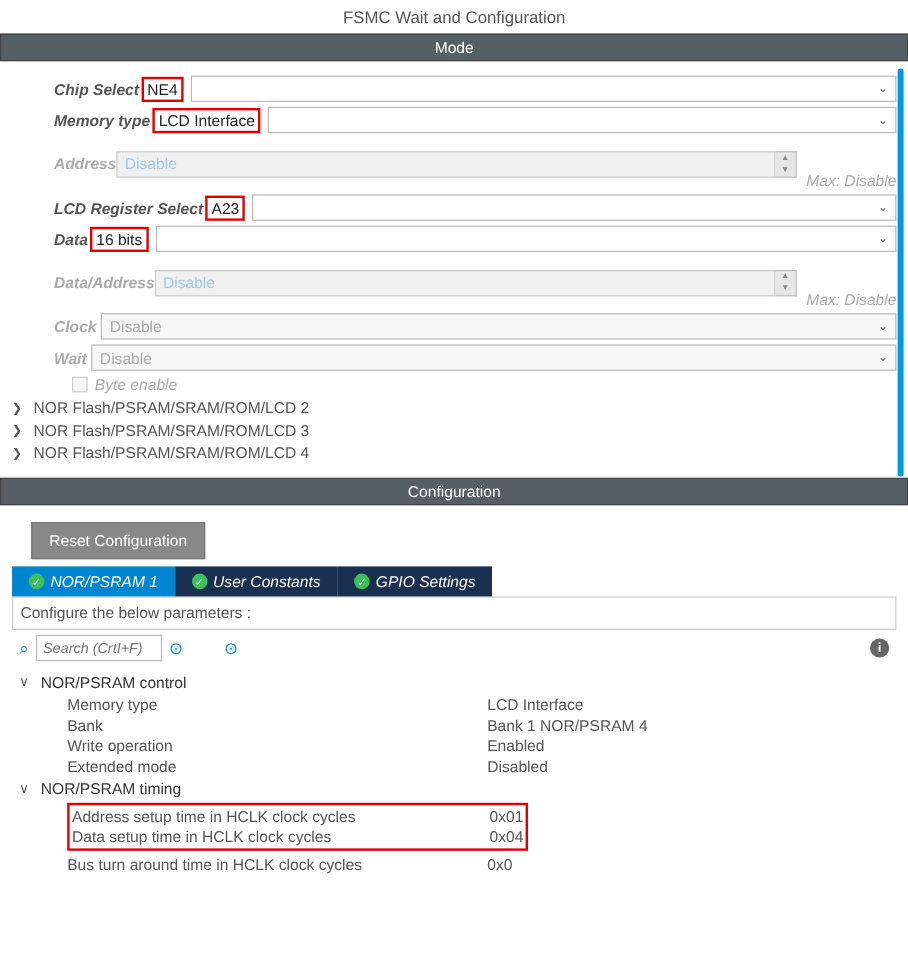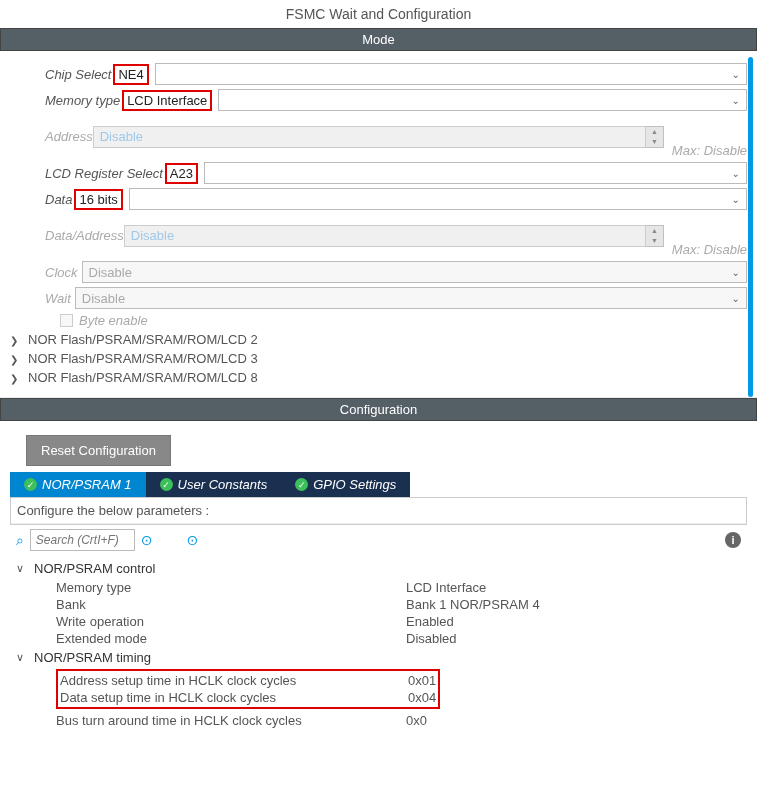--- a/index.html
+++ b/index.html
@@ -7,21 +7,21 @@
 .title-main { text-align: center; padding: 6px 0; font-size: 14px; color: #555; }
 .bar-dark { background: #555f66; color: #fff; text-align: center; padding: 3px 0; border: 1px solid #444; font-size: 13px; }
 .content-pad { padding: 8px 10px 8px 10px; position: relative; border-bottom: 1px solid #eee; }
 .blue-scroll { position: absolute; right: 4px; top: 6px; width: 5px; height: 340px; background: #0099e6; border-radius: 3px; }
 .sec-head { color: #00b386; font-style: italic; font-size: 14px; margin: 4px 0 8px 0; display: flex; align-items: center; }
 .sec-head.collapsed { color: #555; font-style: normal; font-size: 13px; margin: 4px 0; }
 .chev { width: 12px; display: inline-block; font-size: 11px; color: #555; margin-right: 6px; }
 .chev.open::before { content: "\2228"; }
 .chev.closed::before { content: "\276F"; font-size: 10px; }
 .row { display: flex; align-items: center; margin: 4px 0 4px 35px; }
-.lbl { font-style: italic; color: #555; white-space: nowrap; }
+.lbl { font-style: italic; color: #555; white-space: nowrap; font-weight: bold; }
 .lbl.disabled { color: #aaa; }
 .redbox { border: 2px solid #e00000; padding: 1px 3px; margin: 0 2px; font-style: normal; color: #222; display: inline-block; }
 .select { flex: 1; border: 1px solid #bbb; background: #fff; height: 22px; display: flex; align-items: center; justify-content: space-between; padding: 0 6px; margin-left: 4px; position: relative; }
 .select .val { font-style: normal; color: #222; }
 .select .val.disabled { color: #aaa; }
 .select .arrow { font-size: 10px; color: #666; }
 .select.disabled { background: #f7f7f7; }
 .spinner-select { flex: 1; display: flex; }
 .spinbox { border: 1px solid #ccc; background: #f0f0f0; height: 22px; flex: 1; display: flex; align-items: center; padding: 0 6px; color: #a0c8e8; font-style: normal; }
 .spinbtns { width: 18px; display: flex; flex-direction: column; height: 22px; border: 1px solid #c0c0c0; border-left: none; background: #e6e6e6; }
@@ -147,21 +147,21 @@
   <div class="sec-head collapsed">
     <span class="chev closed"></span>
     <span>NOR Flash/PSRAM/SRAM/ROM/LCD 2</span>
   </div>
   <div class="sec-head collapsed">
     <span class="chev closed"></span>
     <span>NOR Flash/PSRAM/SRAM/ROM/LCD 3</span>
   </div>
   <div class="sec-head collapsed">
     <span class="chev closed"></span>
-    <span>NOR Flash/PSRAM/SRAM/ROM/LCD 8</span>
+    <span>NOR Flash/PSRAM/SRAM/ROM/LCD 4</span>
   </div>
 </div>
 
 <div class="bar-dark">Configuration</div>
 
 <div class="config-area">
   <button class="btn-reset">Reset Configuration</button>
 
   <div class="tabs">
     <div class="tab active">

